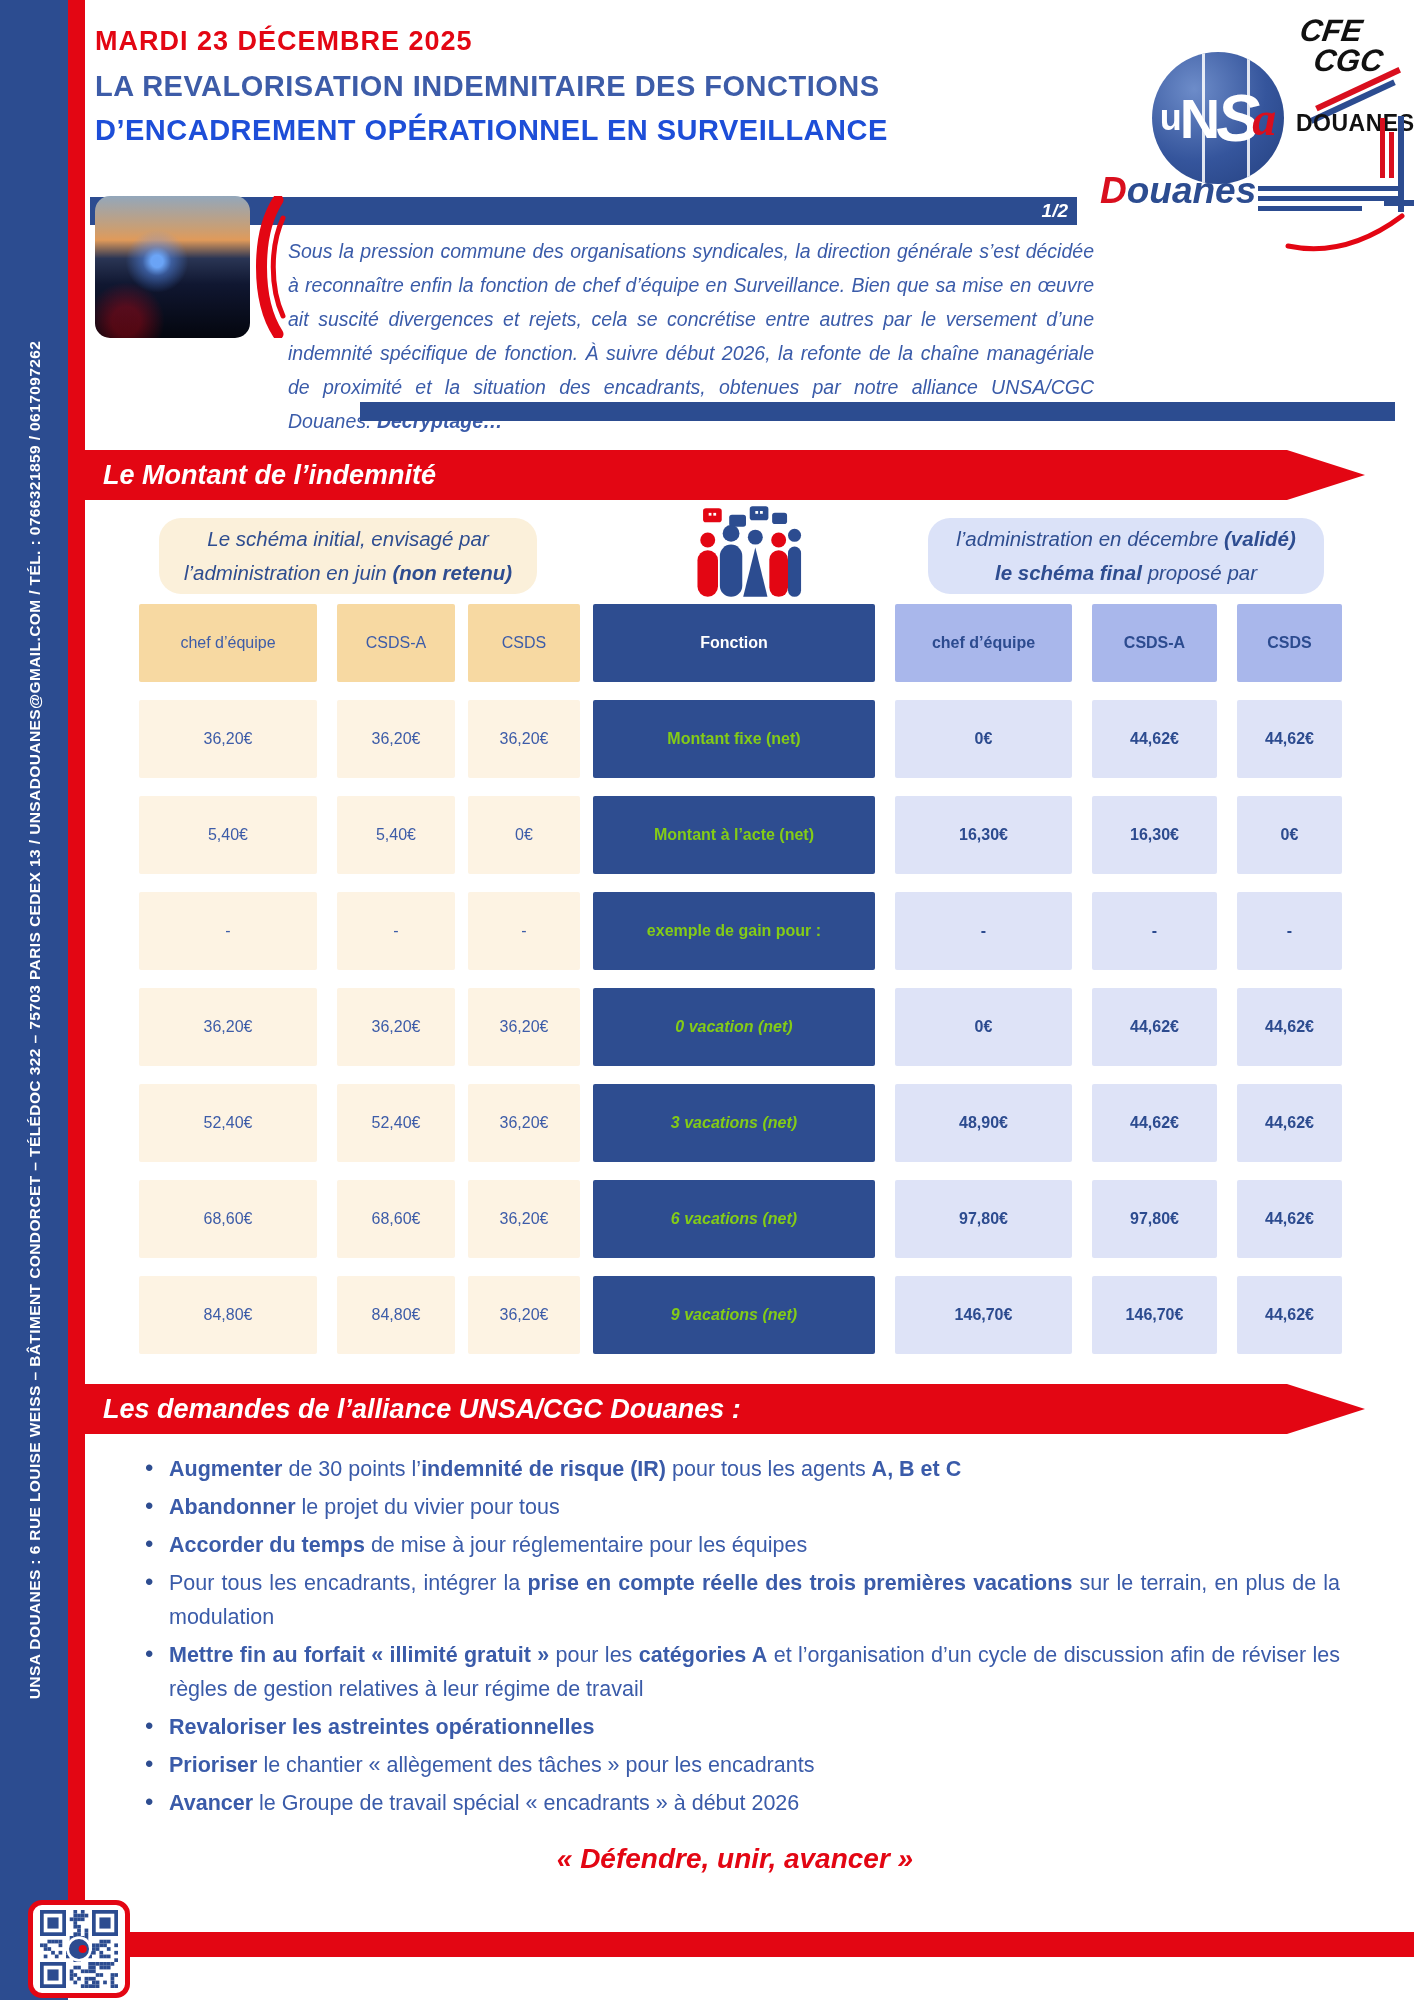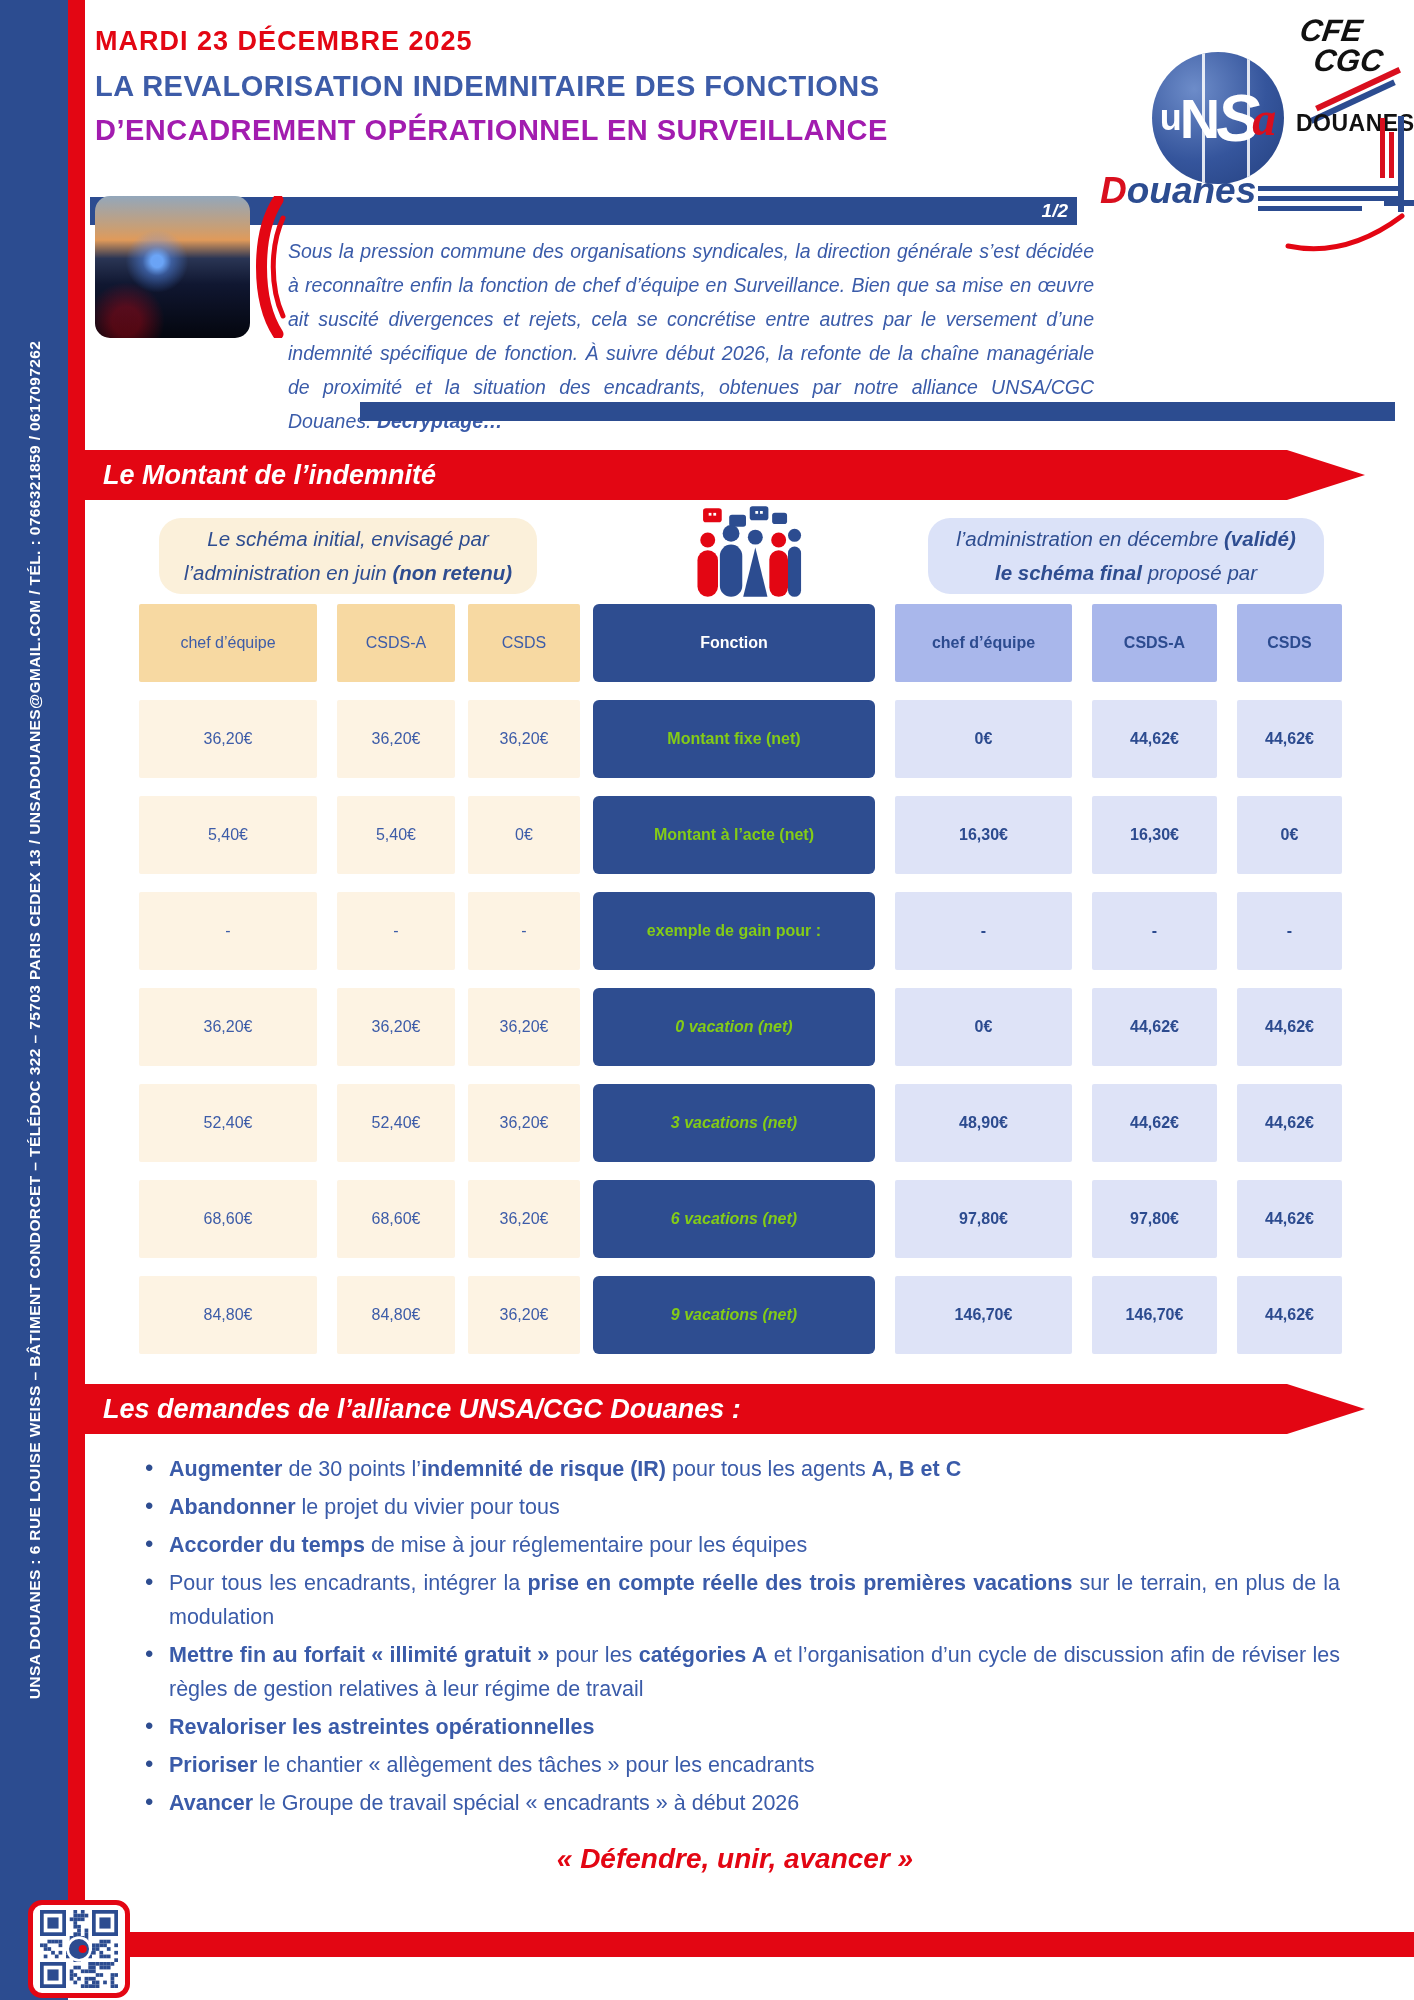--- a/index.html
+++ b/index.html
@@ -8,21 +8,21 @@
   
   .col-blue{position:absolute;left:0;top:0;width:68px;height:2000px;background:#2c4c90;}
   .col-red{position:absolute;left:68px;top:0;width:17px;height:1934px;background:#e30613;}
   .sidebar-text{position:absolute;left:18px;top:1800px;width:1560px;
     transform:rotate(-90deg);transform-origin:0 0;
     color:#fff;font-weight:bold;font-size:15.5px;letter-spacing:.4px;white-space:nowrap;
     text-align:center;line-height:34px;z-index:3;}
   
   .date{position:absolute;left:95px;top:26px;color:#e30613;font-weight:900;font-size:27px;letter-spacing:1px;}
   .title-l1{position:absolute;left:95px;top:70px;color:#3d5ca8;font-weight:900;font-size:29px;letter-spacing:.5px;}
-  .title-l2{position:absolute;left:95px;top:114px;color:#a21caf;font-weight:900;font-size:29px;letter-spacing:.5px;}
+  .title-l2{position:absolute;left:95px;top:114px;color:#1d4ed8;font-weight:900;font-size:29px;letter-spacing:.5px;}
   .pagebar{position:absolute;left:90px;top:197px;width:987px;height:28px;background:#2c4c90;
     display:flex;justify-content:flex-end;align-items:center;}
   .pagenum{color:#fff;font-weight:900;font-style:italic;font-size:19px;padding-right:9px;}
   
   .logo{position:absolute;left:1090px;top:8px;width:324px;height:250px;}
   .globe{position:absolute;left:62px;top:44px;width:132px;height:132px;border-radius:50%;
     background:radial-gradient(circle at 32% 28%,#6d8cc9 0%,#35559c 55%,#24407f 100%);
     display:flex;align-items:center;justify-content:center;overflow:hidden;}
   .globe:before,.globe:after{content:"";position:absolute;top:0;bottom:0;width:3px;background:rgba(255,255,255,.85);}
   .globe:before{left:38%;} .globe:after{left:72%;}
@@ -72,21 +72,21 @@
     display:flex;flex-direction:column;justify-content:center;}
   .label-left{left:159px;width:378px;background:#fbf0da;}
   .label-right{left:928px;width:396px;background:#dbe2f8;}
   .label-blob .b{font-weight:700;}
   .group-icon{position:absolute;left:690px;top:506px;width:112px;height:94px;}
   
   .table{position:absolute;left:139px;top:604px;width:1203px;}
   .t-row{display:flex;height:78px;margin-bottom:18px;}
   .cell{display:flex;align-items:center;justify-content:center;font-size:16px;border-radius:2px;}
   .c1{width:178px;margin-right:20px;} .c2{width:118px;margin-right:13px;} .c3{width:112px;margin-right:13px;}
-  .c4{width:282px;margin-right:20px;border-radius:6px;} .c5{width:177px;margin-right:20px;} .c6{width:125px;margin-right:20px;}
+  .c4{width:282px;margin-right:20px;} .c5{width:177px;margin-right:20px;} .c6{width:125px;margin-right:20px;}
   .c7{width:105px;}
   .hdr-tan{background:#f7d9a2;color:#3d5ca8;}
   .hdr-peri{background:#a9b7eb;color:#2c4b8f;font-weight:700;}
   .hdr-navy{background:#2e4d90;color:#fff;font-weight:700;}
   .cream{background:#fdf3e3;color:#3d5ca8;}
   .lav{background:#dee3f7;color:#2c4b8f;font-weight:700;}
   .navy{background:#2e4d90;color:#84cc16;font-weight:700;}
   .navy.it{font-style:italic;}
   
   .demands{position:absolute;left:145px;top:1452px;width:1195px;margin:0;padding:0;list-style:none;

